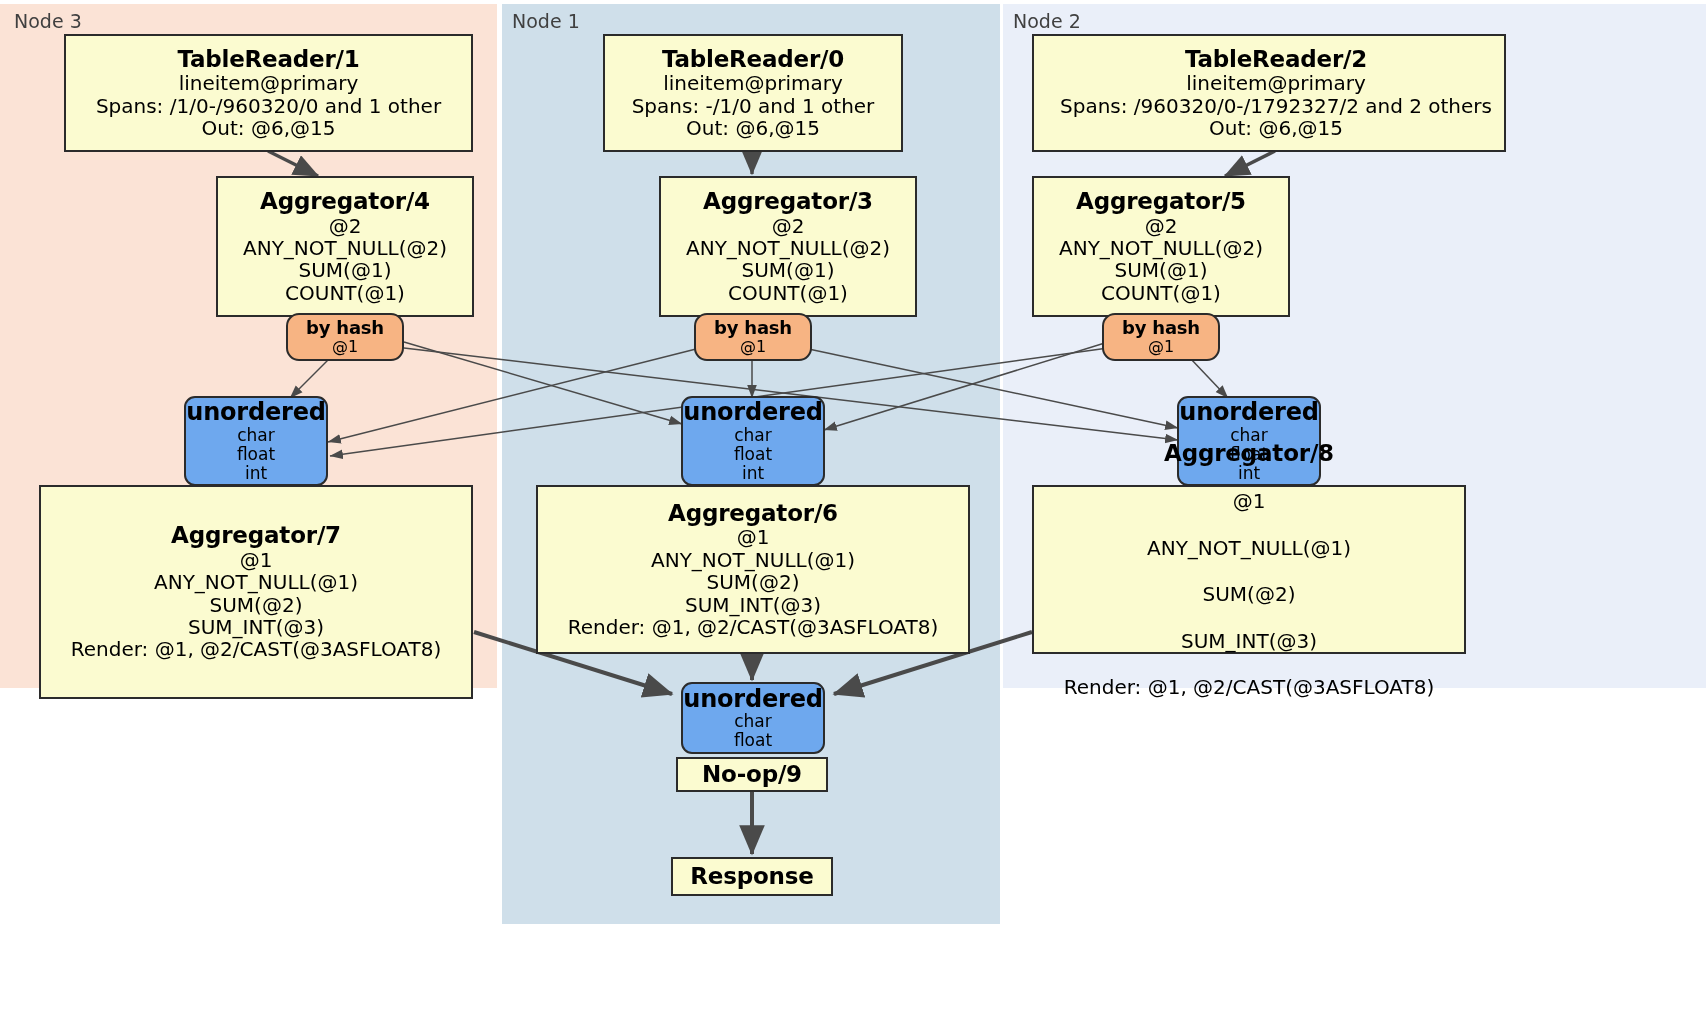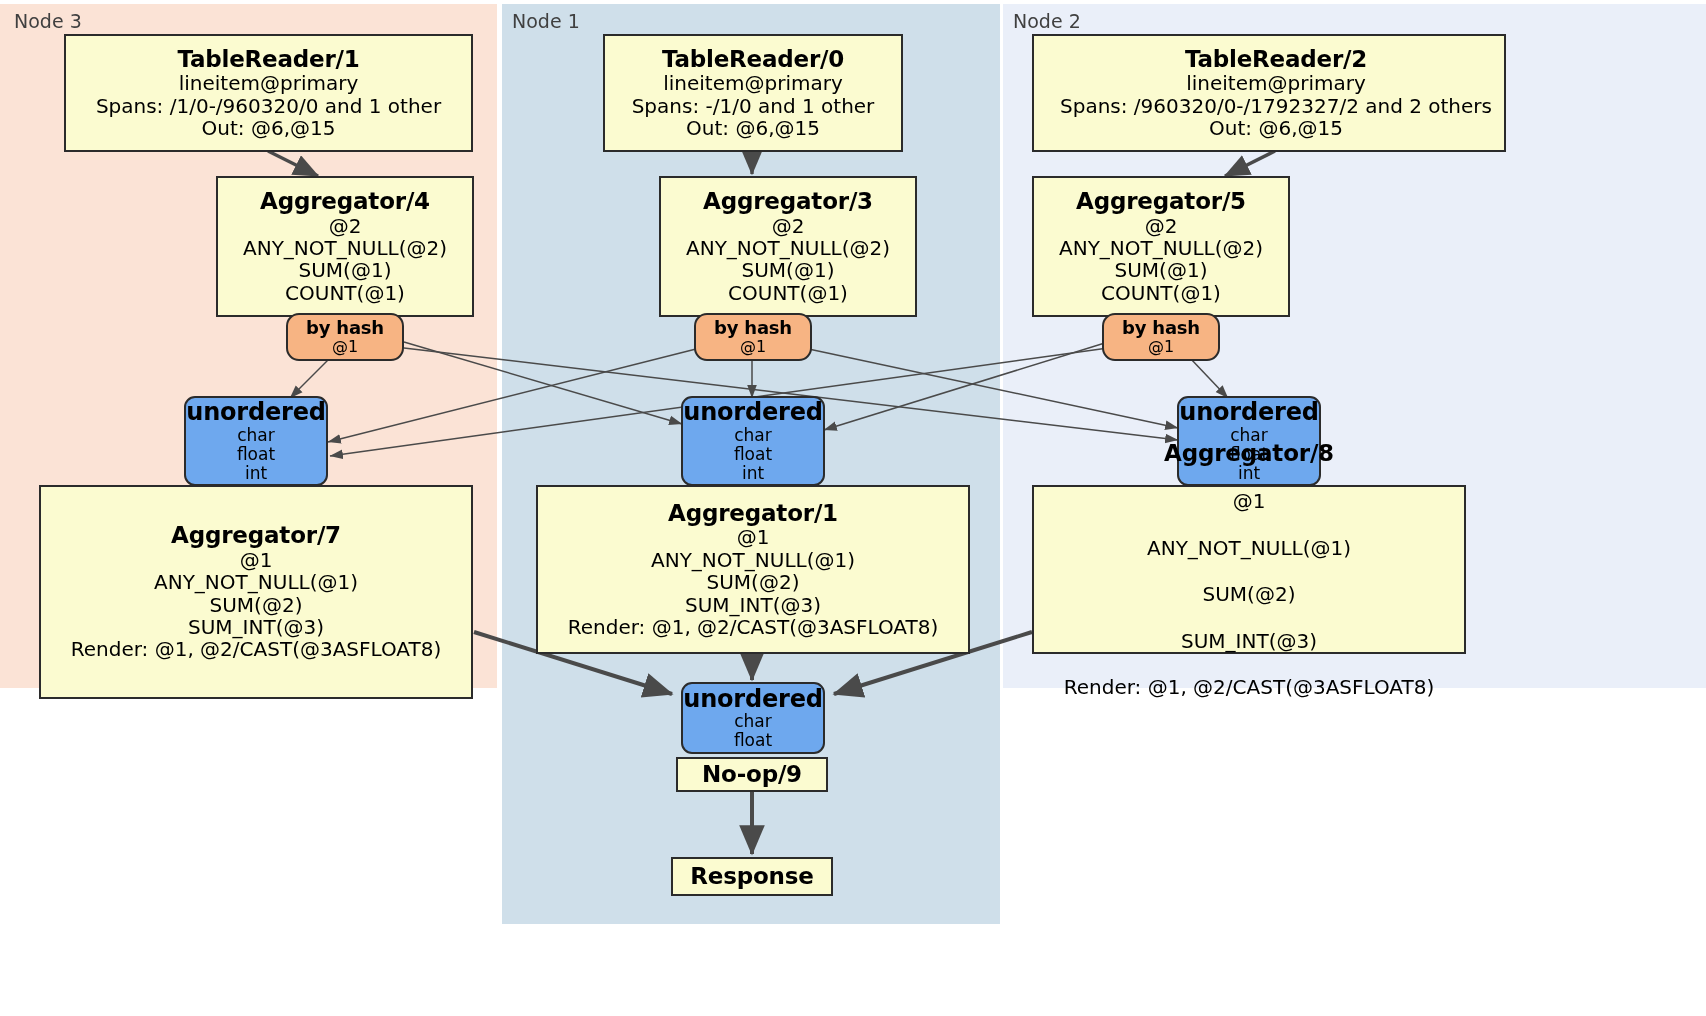--- a/index.html
+++ b/index.html
@@ -213,21 +213,21 @@
   <div class="gbox proc" style="left:39px; top:485px; width:434px; height:214px;">
     <div class="ttl">Aggregator/7</div>
     <div class="ln">@1</div>
     <div class="ln">ANY_NOT_NULL(@1)</div>
     <div class="ln">SUM(@2)</div>
     <div class="ln">SUM_INT(@3)</div>
     <div class="ln">Render: @1, @2/CAST(@3ASFLOAT8)</div>
   </div>
 
   <div class="gbox proc" style="left:536px; top:485px; width:434px; height:169px;">
-    <div class="ttl">Aggregator/1</div>
+    <div class="ttl">Aggregator/6</div>
     <div class="ln">@1</div>
     <div class="ln">ANY_NOT_NULL(@1)</div>
     <div class="ln">SUM(@2)</div>
     <div class="ln">SUM_INT(@3)</div>
     <div class="ln">Render: @1, @2/CAST(@3ASFLOAT8)</div>
   </div>
 
   <div class="gbox proc" style="left:1032px; top:485px; width:434px; height:169px;gap:24px;">
     <div class="ttl">Aggregator/8</div>
     <div class="ln">@1</div>

